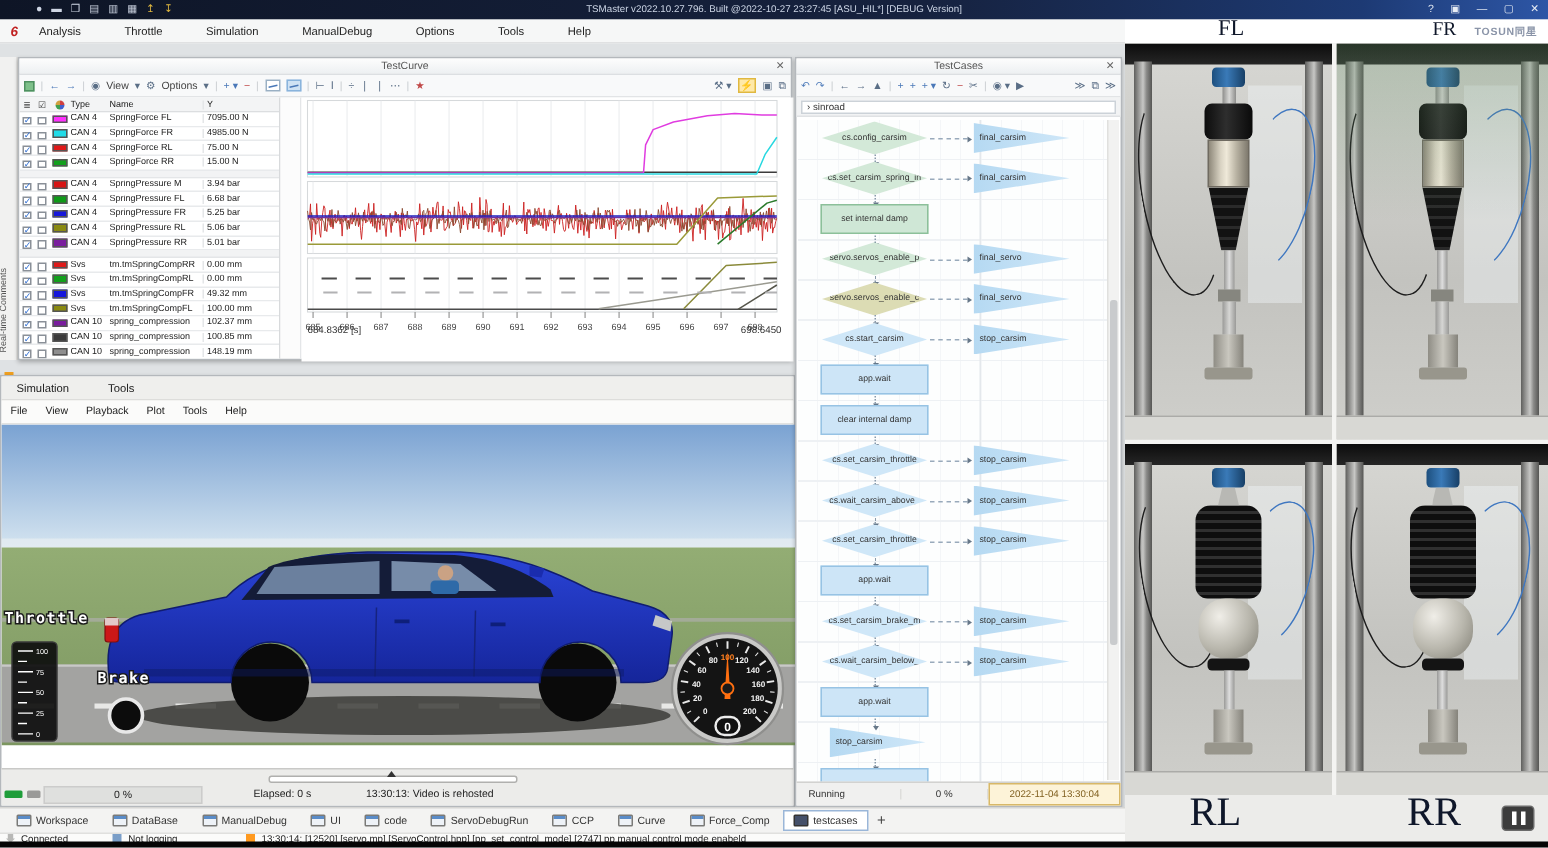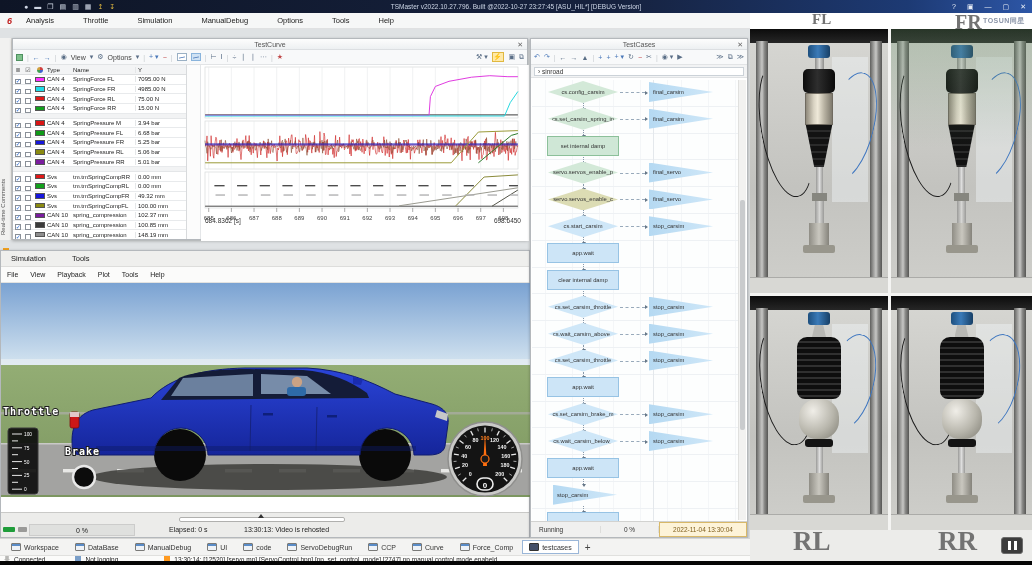--- a/index.html
+++ b/index.html
@@ -104,21 +104,21 @@
 .p-rod2{width:9px;height:22px;background:linear-gradient(90deg,#9a9a98,#d6d6d4 50%,#9a9a98)}
 .p-basecyl{width:20px;height:22px;background:linear-gradient(90deg,#8f8d85,#c9c7bf 50%,#85837b)}
 .p-flange{width:32px;height:8px;background:#98968c;border-radius:2px}
 .p-cone{width:14px;height:12px;clip-path:polygon(20% 0,80% 0,100% 100%,0 100%);background:#b8b8b4}
 .p-bellows{width:44px;height:62px;border-radius:10px 10px 8px 8px;background:repeating-linear-gradient(180deg,#0e0e0e 0 4px,#303030 4px 6px)}
 .p-canister{width:40px;height:40px;border-radius:45%;background:radial-gradient(ellipse at 35% 30%,#f0eee8,#b8b6ac 55%,#7e7c72)}
 .p-ring{width:28px;height:8px;background:#141414;border-radius:3px}
 .cable{position:absolute;left:56%;top:16%;width:34%;height:42%;border:1.6px solid transparent;border-right-color:#3f77c0;border-top-color:#3f77c0;border-radius:50%;transform:rotate(14deg)}
 .cable2{position:absolute;left:8%;top:12%;width:36%;height:52%;border:1.4px solid transparent;border-left-color:#1d1d1d;border-bottom-color:#1d1d1d;border-radius:50%;transform:rotate(-10deg)}
 .tint{position:absolute;inset:0;background:linear-gradient(180deg,rgba(100,140,100,.32),rgba(100,140,100,0) 45%)}
-.cam-label{position:absolute;color:#737373;font-family:"Liberation Serif",serif;font-weight:bold}
+.cam-label{position:absolute;color:#0f172a;font-family:"Liberation Serif",serif;font-weight:normal}
 #cam-bottom-strip{position:absolute;left:750px;top:530px;width:282px;height:31px;background:#ececea}
 .pausebtn{position:absolute;left:1001px;top:537px;width:22px;height:17px;background:#3c3c3c;border:1px solid #6a6a6a;border-radius:3px;display:flex;align-items:center;justify-content:center;gap:3px}
 .pausebtn i{width:3px;height:9px;background:#fff;display:block}
 
 .taskbar{position:absolute;left:0;top:538px;width:750px;height:17px;background:#f3f3f2;border-top:1px solid #d6d6d4;display:flex;align-items:center;gap:2px;padding-left:4px}
 .tab{display:flex;align-items:center;gap:3px;height:14px;padding:0 6px;font-size:7px;color:#333;border:1px solid transparent}
 .tab .wico{width:10px;height:8px;border:1px solid #7a7a78;background:linear-gradient(180deg,#5a8cc8 38%,#eef2f7 38%);border-radius:1px}
 .tab.active{background:#fff;border-color:#9ab6d8}
 .tab.active .wico{background:#44506a;border-color:#333}
 .plusbtn{font-size:10px;color:#444;padding:0 4px}
@@ -931,21 +931,21 @@
           <div class="p-rod"></div>
           <div class="p-basecyl"></div>
           <div class="p-flange"></div>
         </div>
         <div class="cable"></div>
         <div class="floor"></div>
       </div>
     </div>
   <div id="cam-bottom-strip"></div>
   <div class="cam-label" style="left:812px;top:11px;font-size:15px">FL</div>
-  <div class="cam-label" style="left:955px;top:11px;font-size:20px">FR</div>
+  <div class="cam-label" style="left:955px;top:11px;font-size:13px">FR</div>
   <div class="cam-label" style="left:793px;top:526px;font-size:27px">RL</div>
   <div class="cam-label" style="left:938px;top:526px;font-size:27px">RR</div>
   <div class="brand" style="left:983px;top:16px">TOSUN同星</div>
   <div class="pausebtn">
       <i></i>
       <i></i>
     </div>
 
   <div class="taskbar" id="taskbar">
       <div class="tab">

